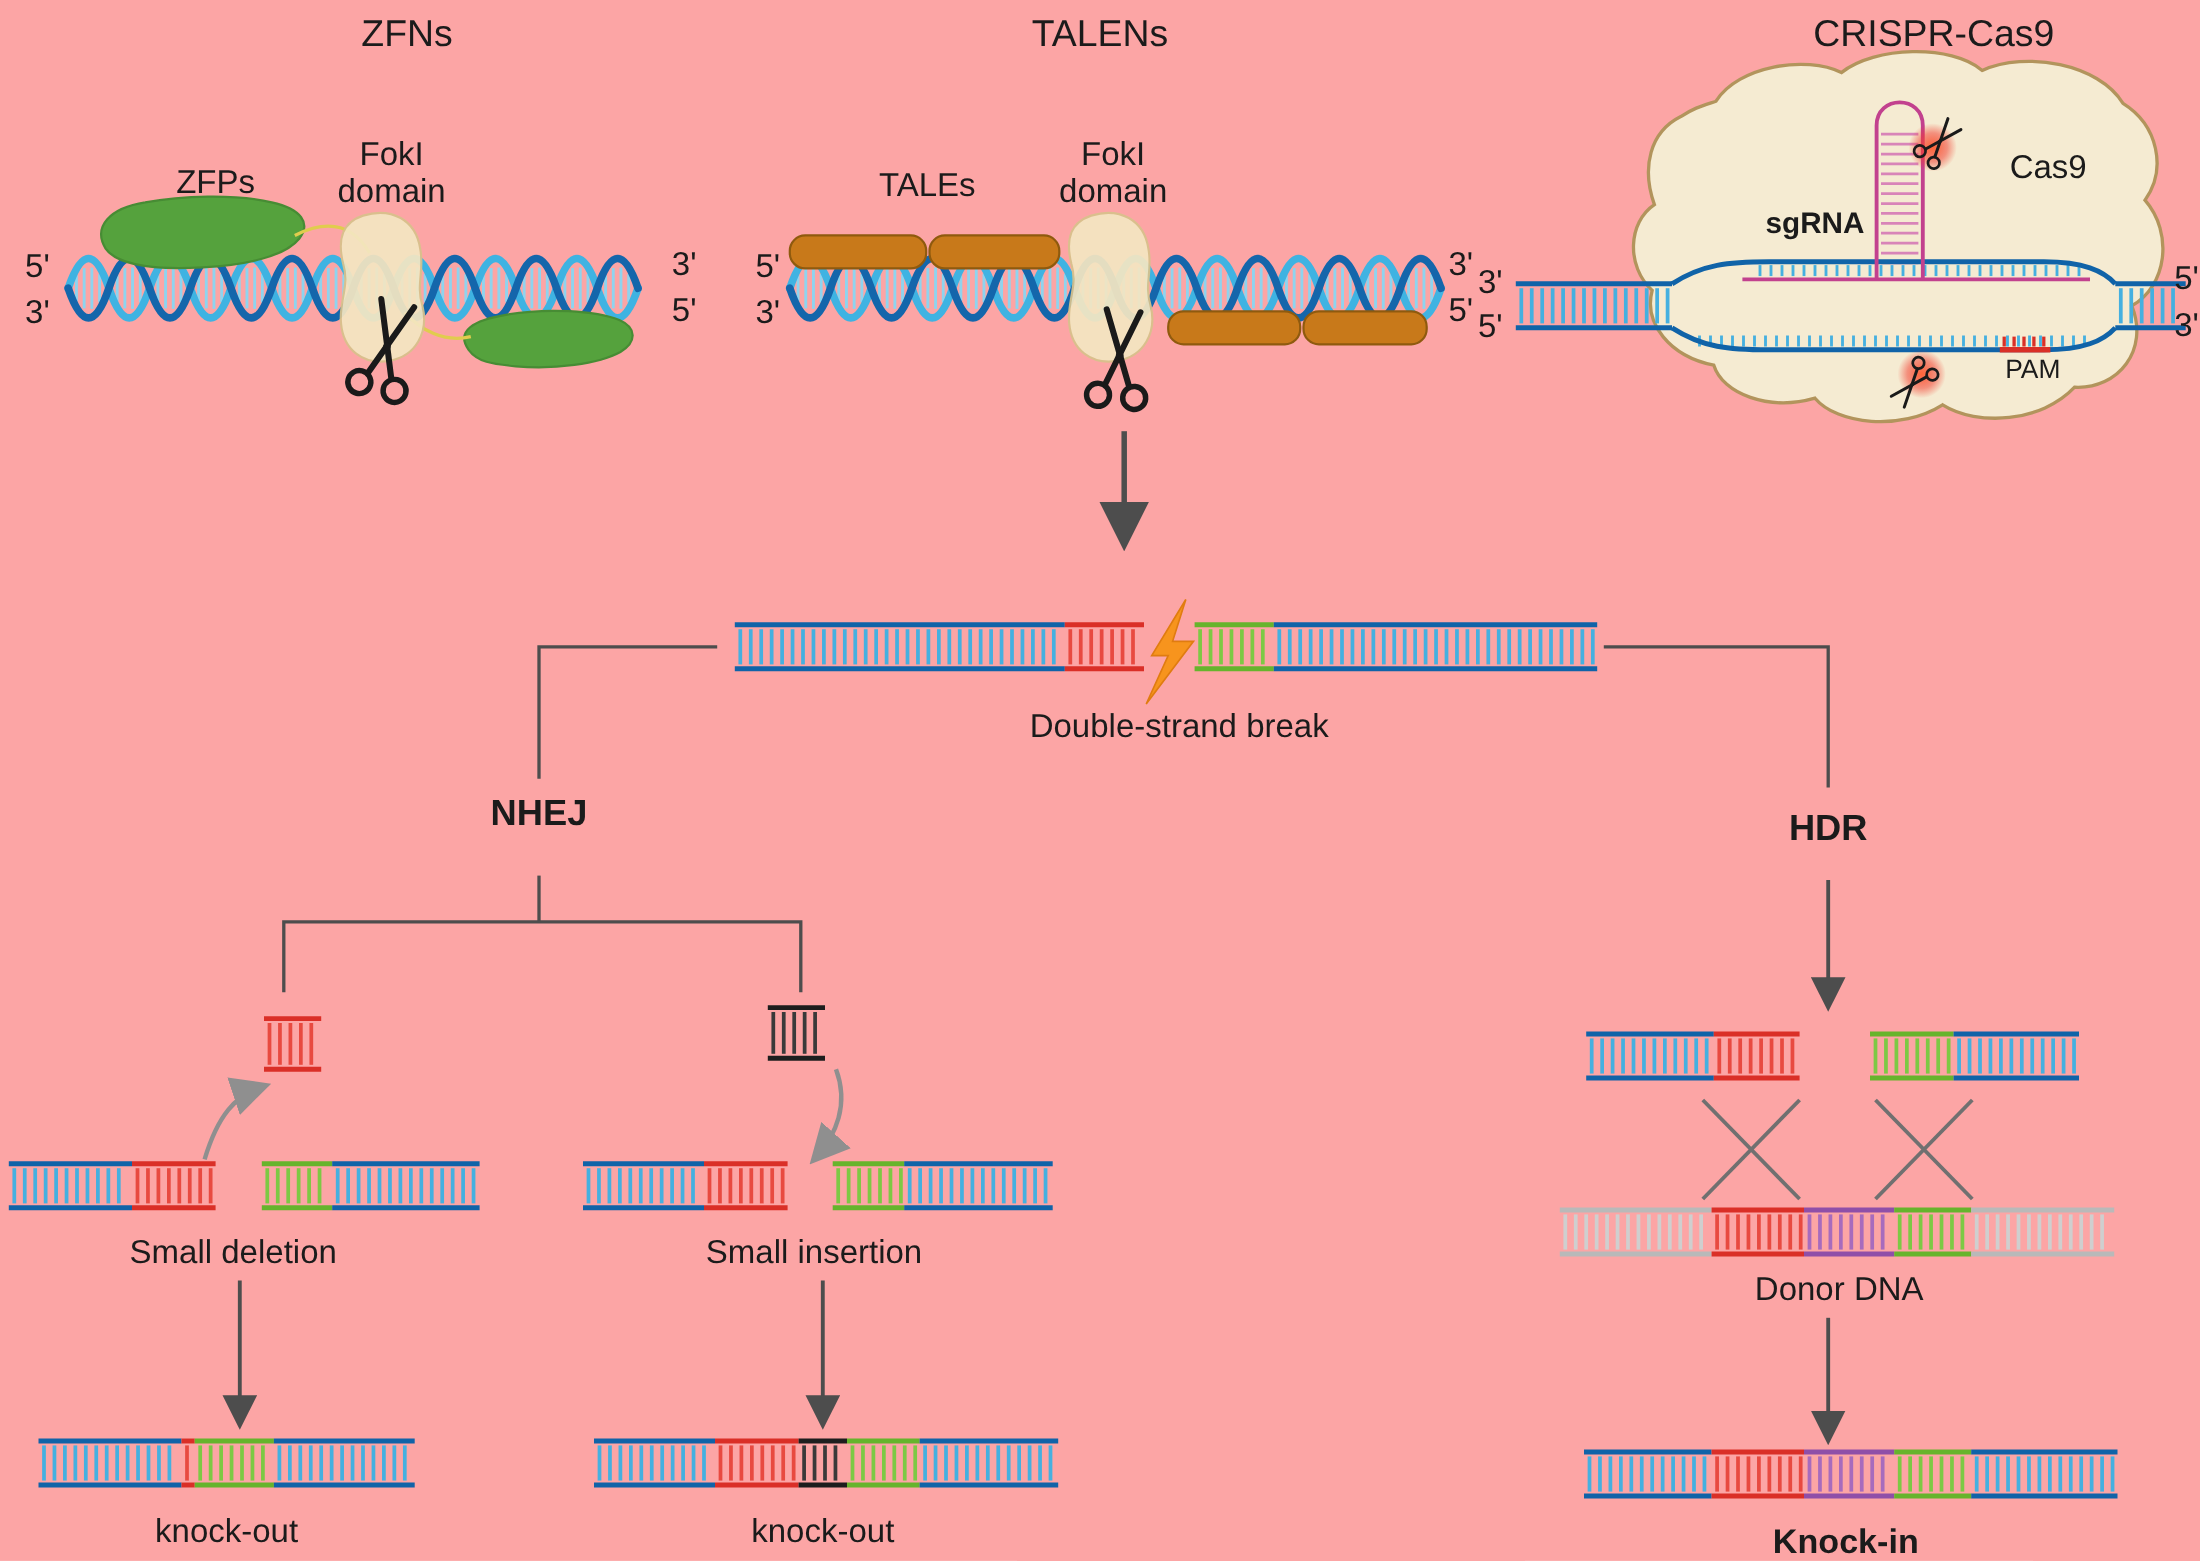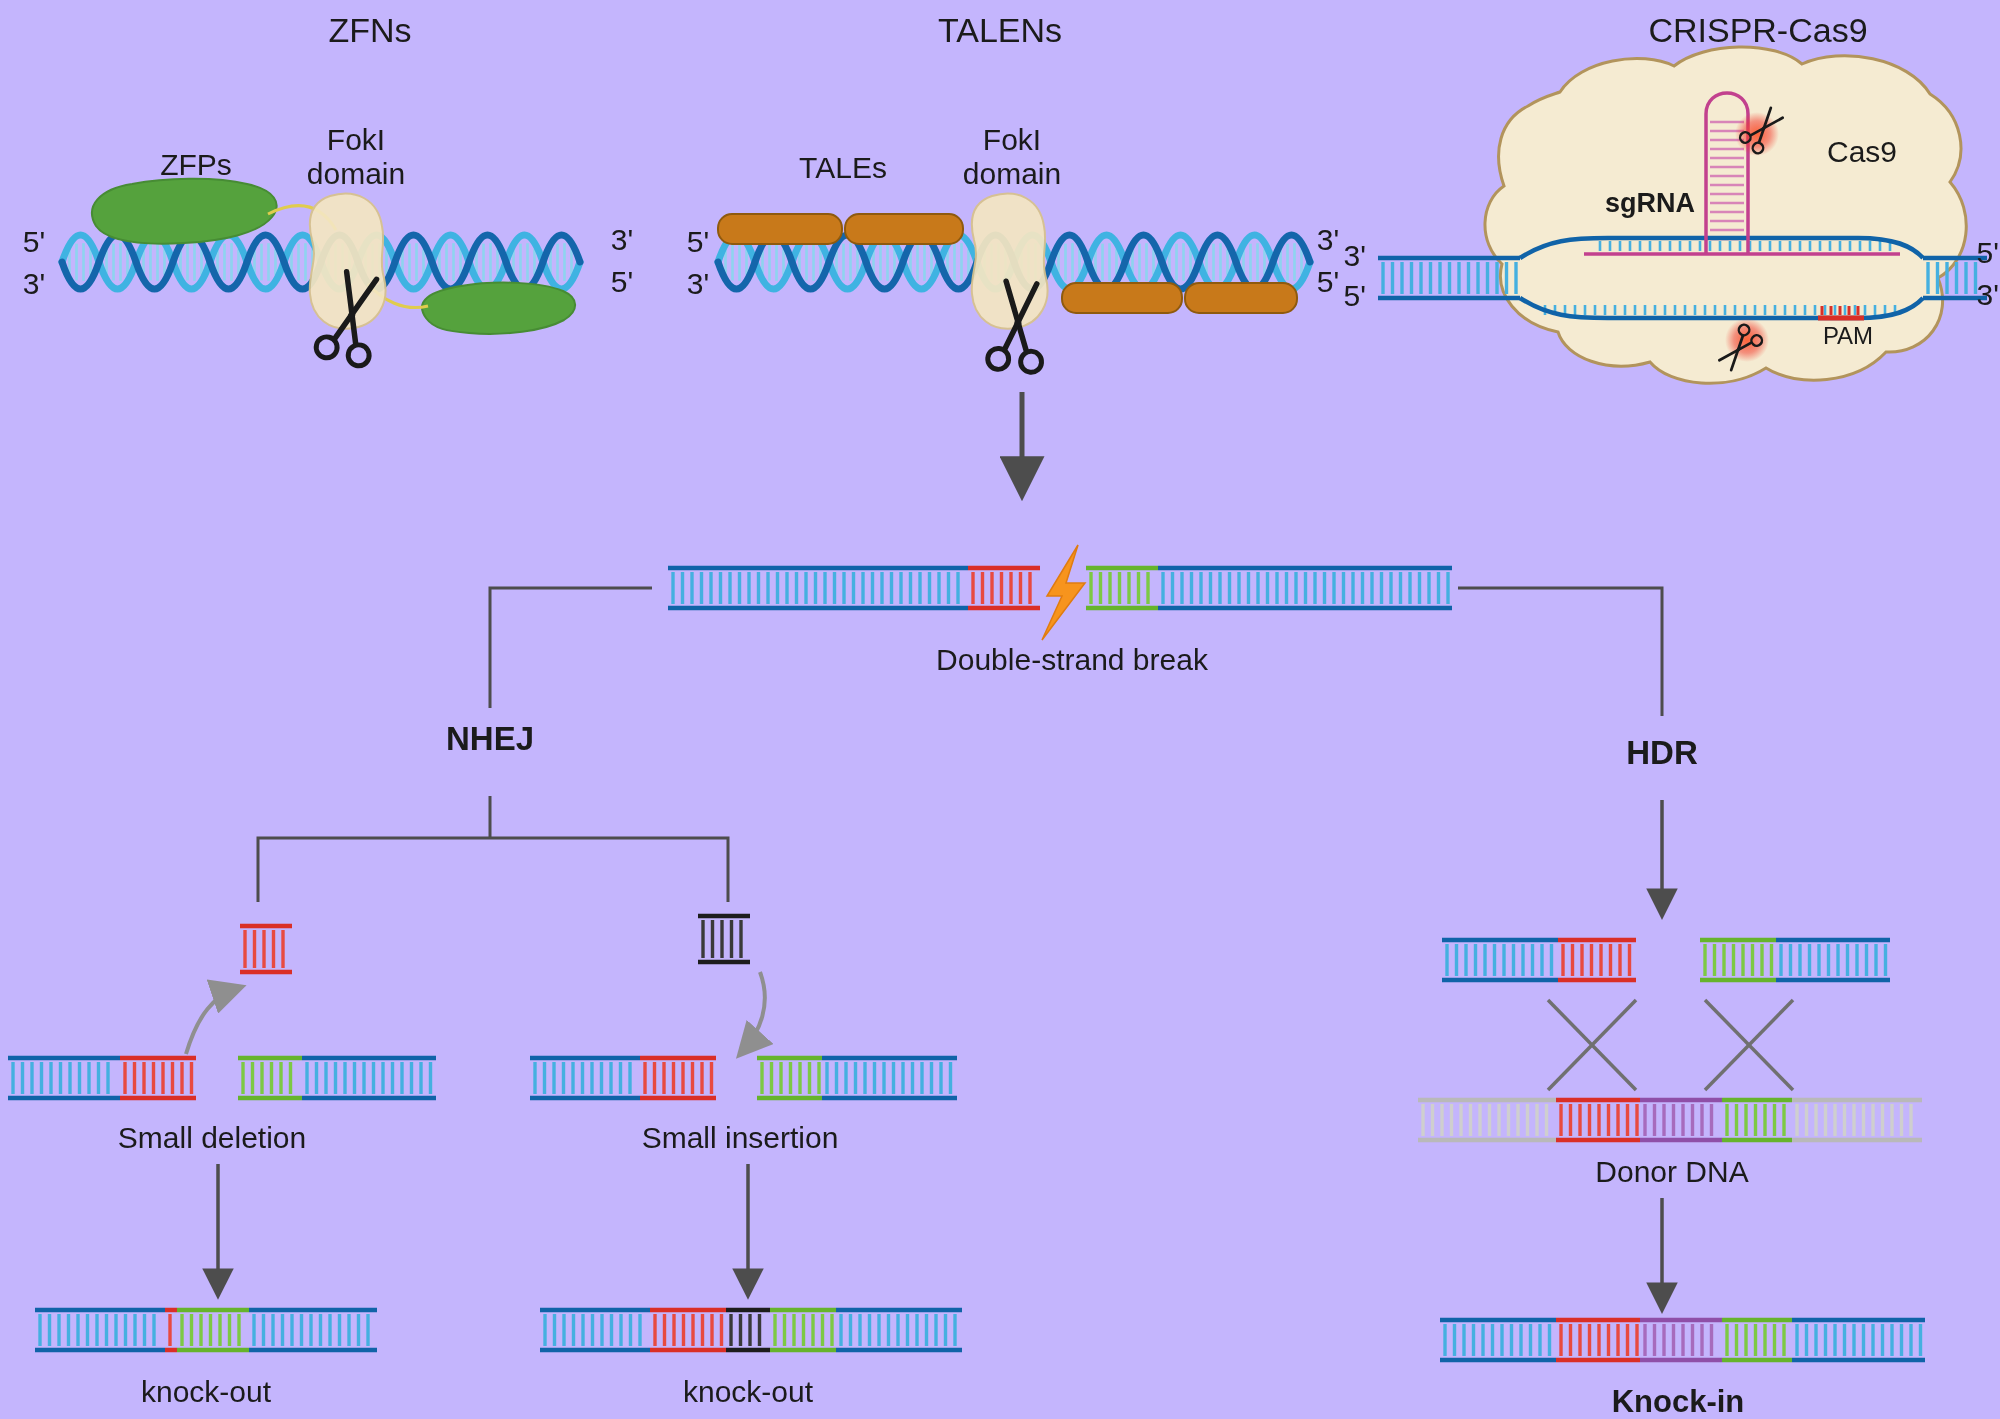--- a/index.html
+++ b/index.html
@@ -1,16 +1,16 @@
 <!DOCTYPE html>
 <html><head>
 <meta charset="utf-8">
 <style>
   html,body{margin:0;padding:0;background:#ffffff;}
-  .canvas{position:relative;width:2000px;height:1419px;background:#c4b5fd;overflow:hidden;}
+  .canvas{position:relative;width:2000px;height:1419px;background:#fca5a5;overflow:hidden;}
   svg{position:absolute;left:0;top:0;}
   text{font-family:"Liberation Sans", sans-serif; fill:#1b1b1b;}
   .tt{font-size:34px;}
   .tl{font-size:30px;}
   .tb{font-size:33px;font-weight:700;}
   .tc{font-size:30px;}
   .tsg{font-size:27px;font-weight:700;}
   .tpam{font-size:24px;}
   .tki{font-size:31px;font-weight:700;}
 </style>

